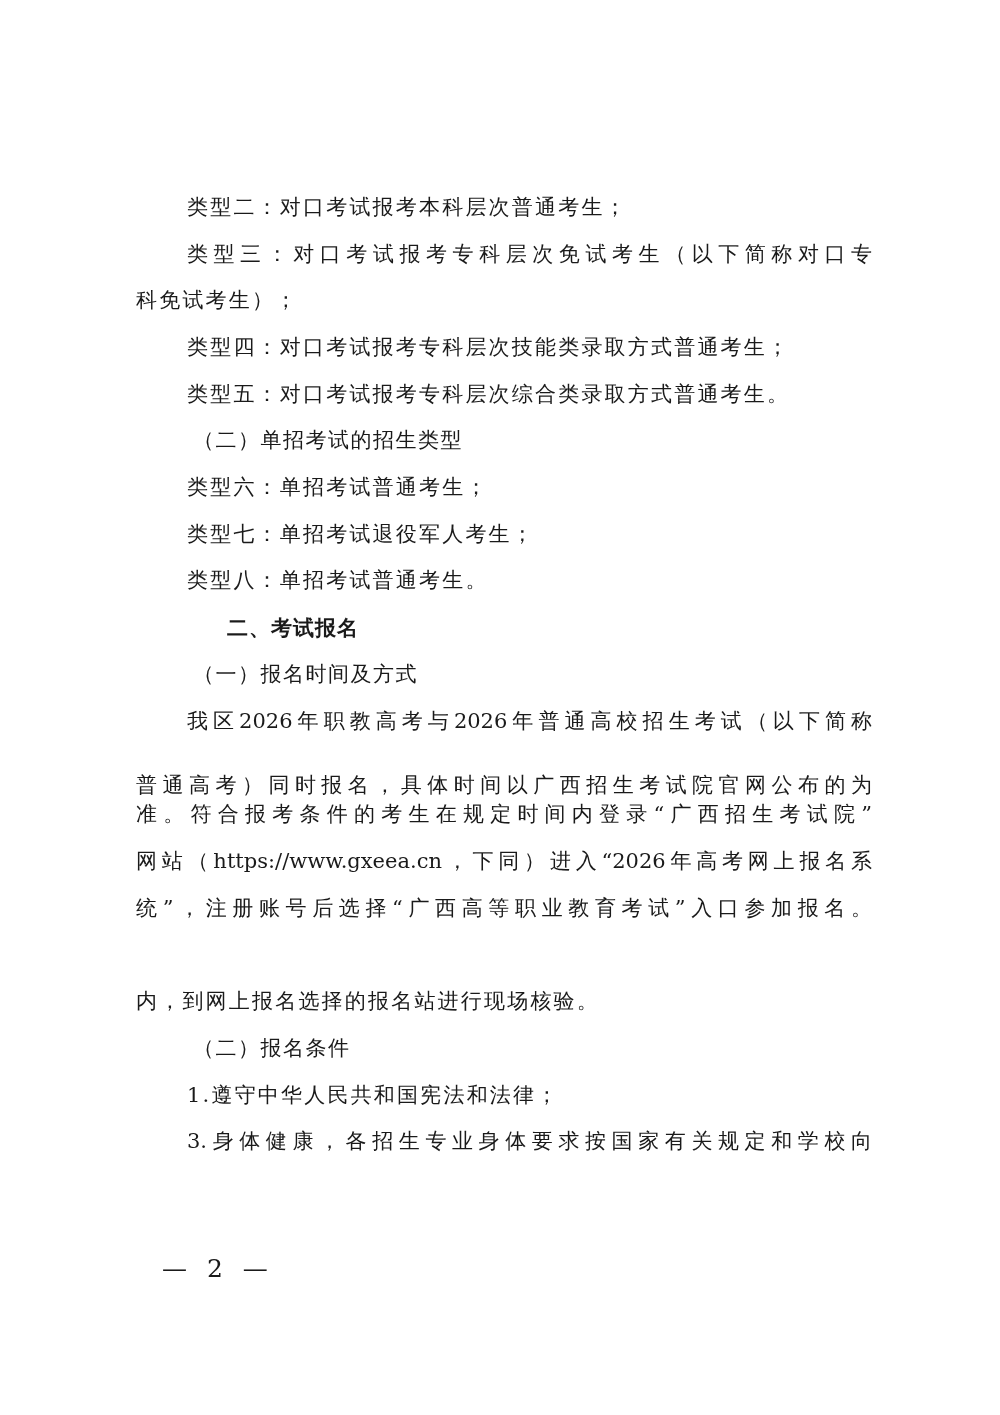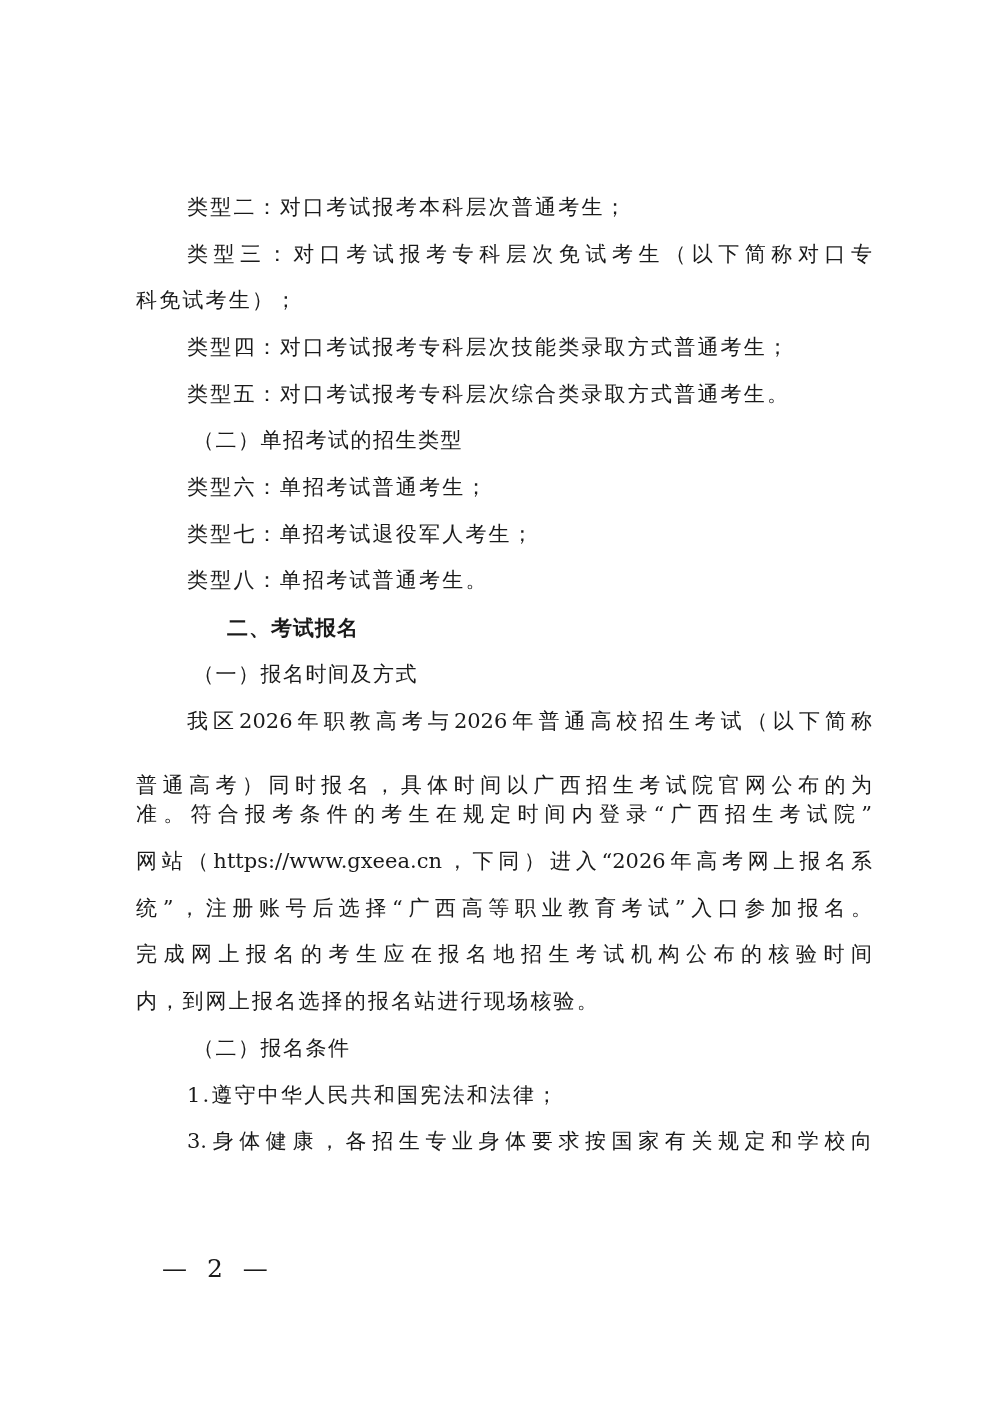--- a/index.html
+++ b/index.html
@@ -59,20 +59,19 @@
   <div class="line indent" style="top:470px">类型六：单招考试普通考生；</div>
   <div class="line indent" style="top:517px">类型七：单招考试退役军人考生；</div>
   <div class="line indent" style="top:563px">类型八：单招考试普通考生。</div>
   <div class="line heading" style="top:611px">二、考试报名</div>
   <div class="line subhead" style="top:657px">（一）报名时间及方式</div>
   <div class="line indent justify" style="top:704px">我区2026年职教高考与2026年普通高校招生考试（以下简称</div>
   <div class="line justify" style="top:768px">普通高考）同时报名，具体时间以广西招生考试院官网公布的为</div>
   <div class="line justify" style="top:797px">准。符合报考条件的考生在规定时间内登录“广西招生考试院”</div>
   <div class="line justify" style="top:844px">网站（https://www.gxeea.cn，下同）进入“2026年高考网上报名系</div>
   <div class="line justify" style="top:891px">统”，注册账号后选择“广西高等职业教育考试”入口参加报名。</div>
-  <div class="line justify" style="top:937px">完成网上报名的考生应在报名地招生考试机构公布的核验时间</div>
   <div class="line" style="top:984px">内，到网上报名选择的报名站进行现场核验。</div>
   <div class="line subhead" style="top:1031px">（二）报名条件</div>
   <div class="line indent" style="top:1078px">1.遵守中华人民共和国宪法和法律；</div>
   <div class="line indent justify" style="top:1124px">3.身体健康，各招生专业身体要求按国家有关规定和学校向</div>
 
   <div class="page-number">— 2 —</div>
 </div>
 
 </body></html>

